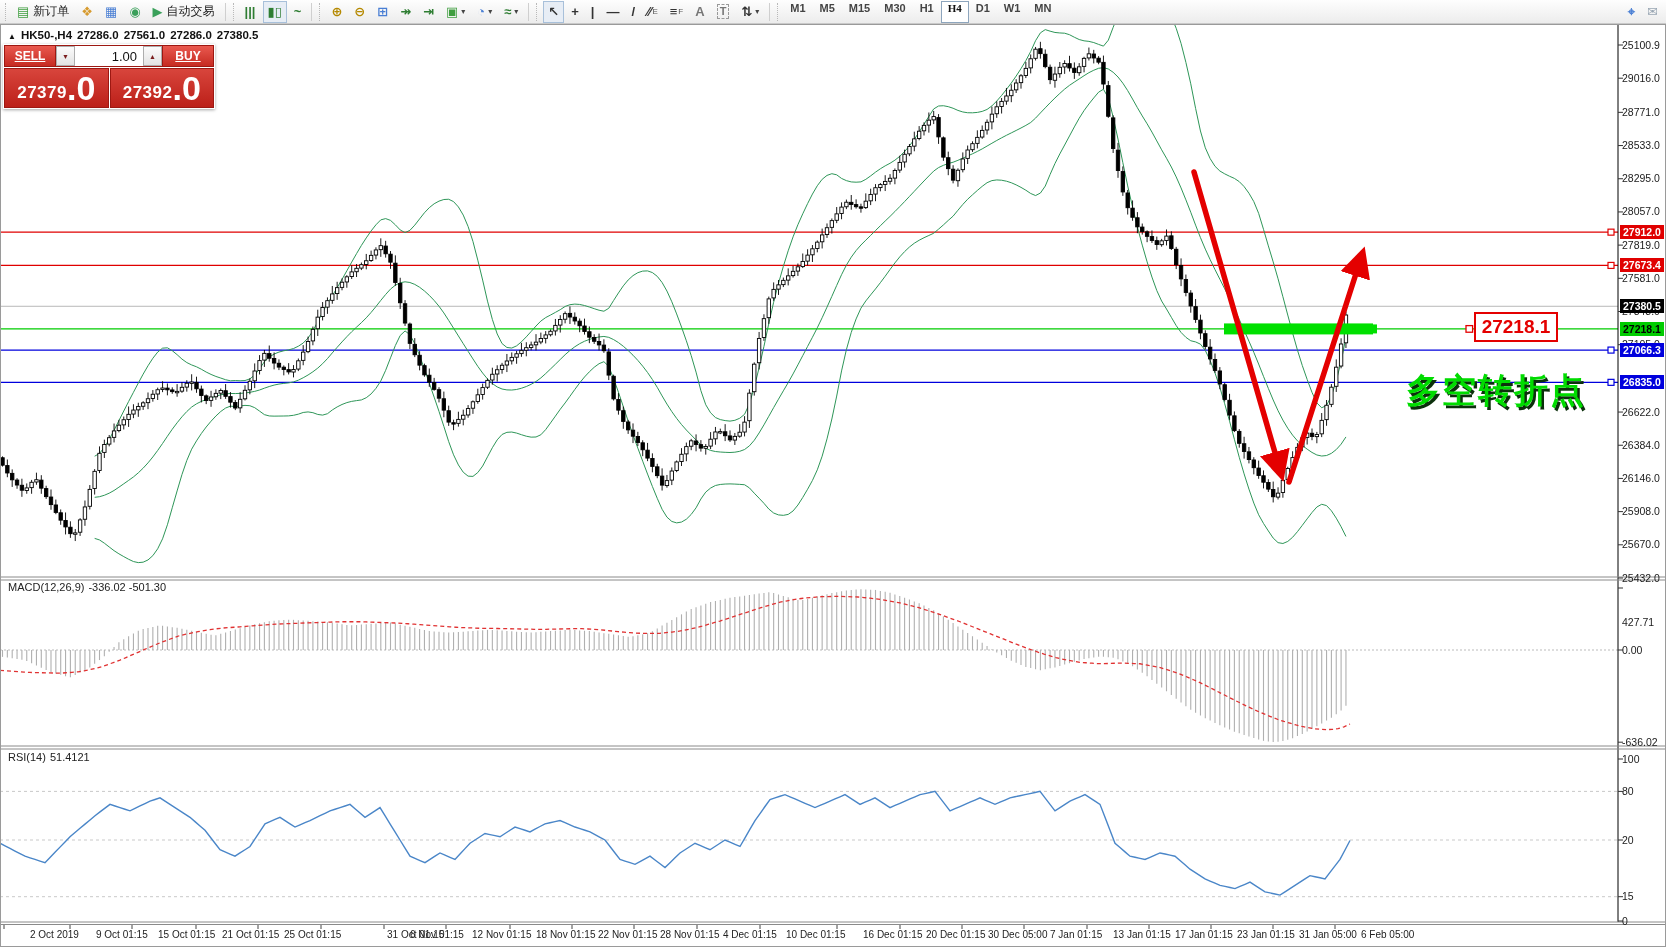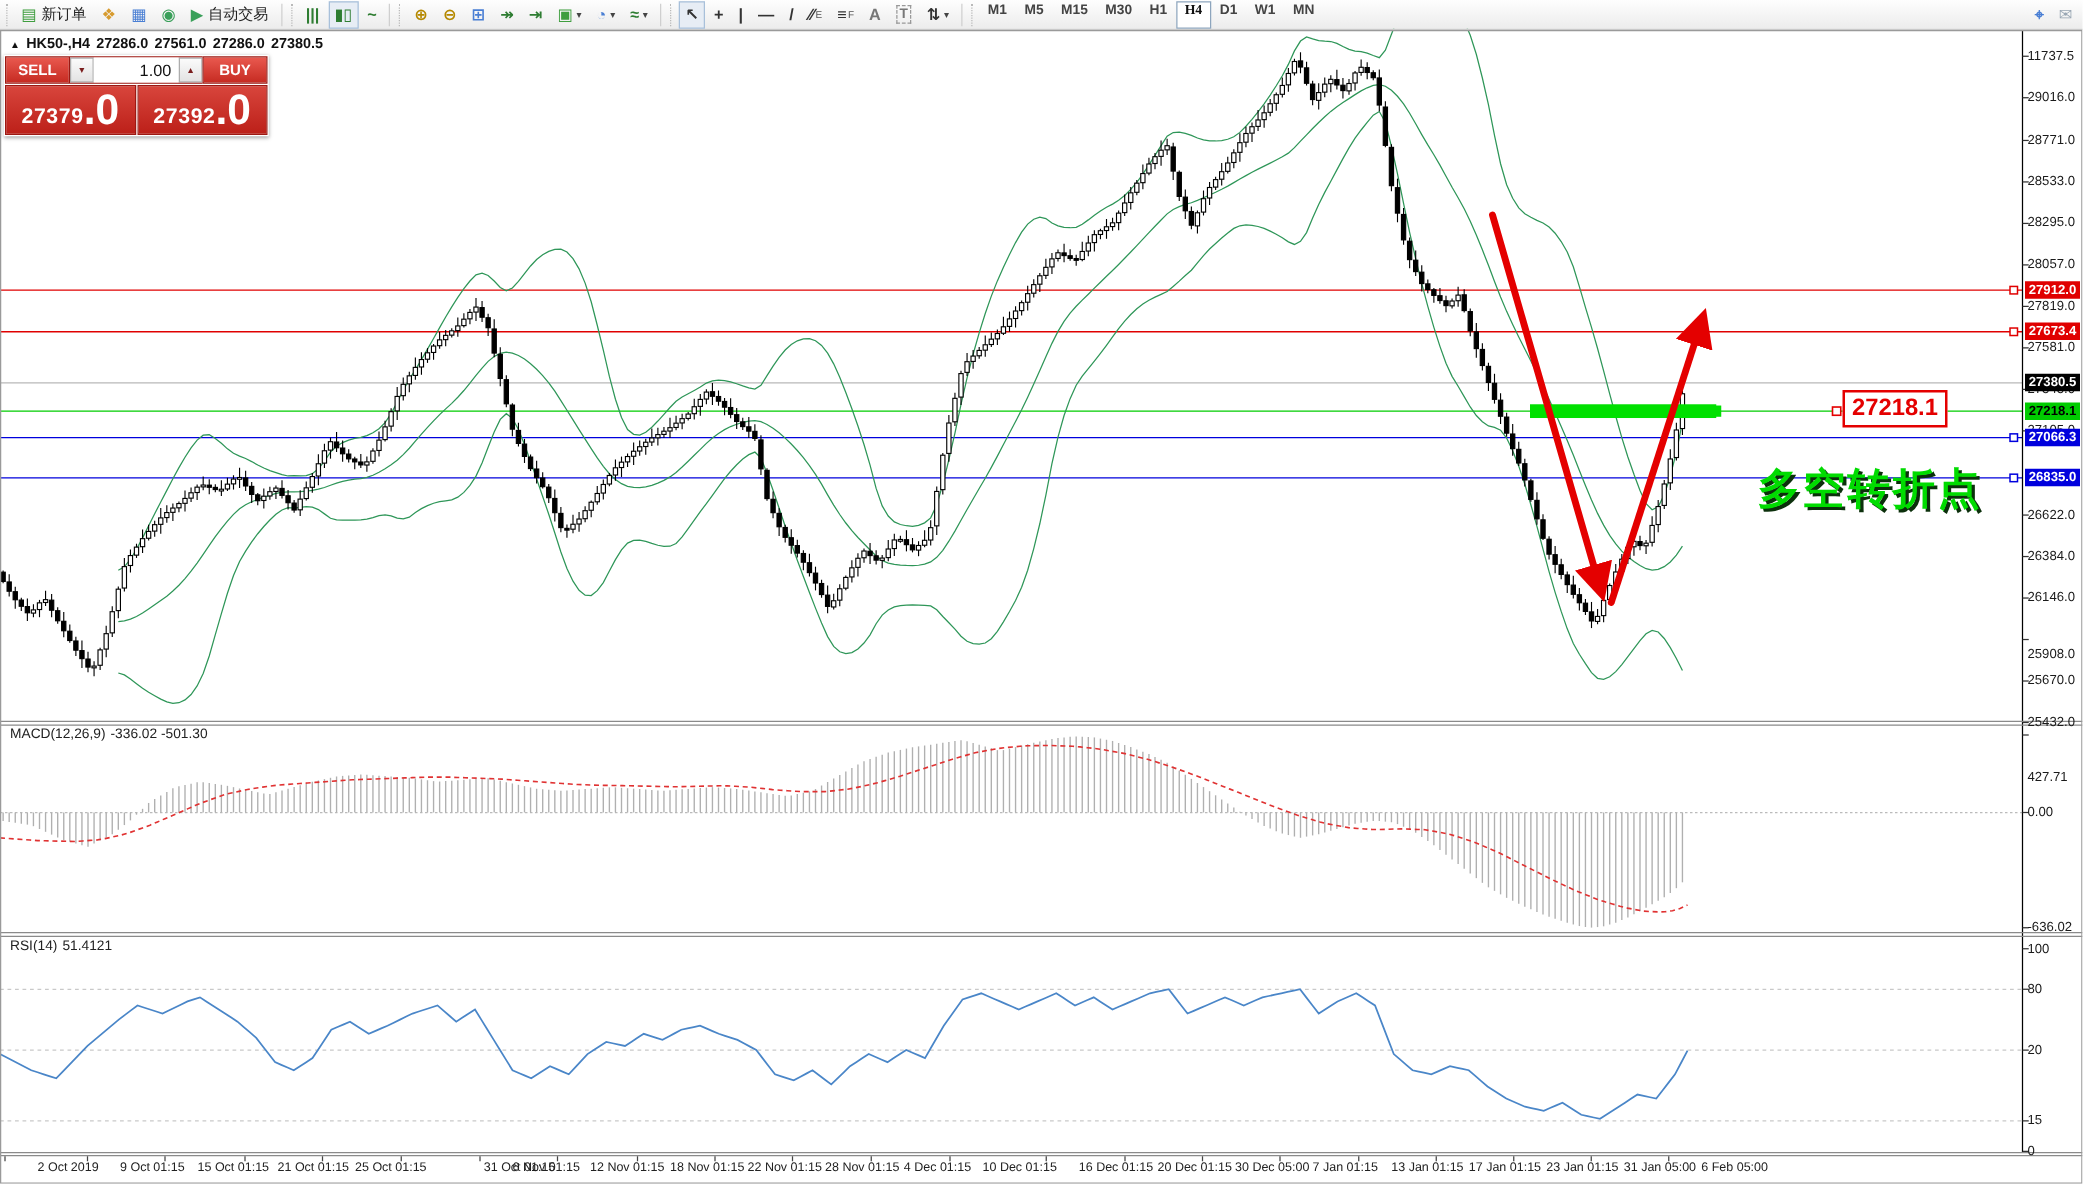--- a/index.html
+++ b/index.html
@@ -22,21 +22,21 @@
   .tf.active{background:#fff;border:1px solid #8da5bd;color:#111;font-family:Liberation Serif, serif;}
   .tb-right{margin-left:auto;display:flex;align-items:center;}
   #cv{position:absolute;left:0;top:0;z-index:1;}
   .symbol-info{position:absolute;left:8px;top:29px;z-index:6;font-size:11.5px;font-weight:600;color:#111;}
   .symbol-info span{margin-right:5px;}
   .tri{font-size:8px;margin-right:3px;}
   .trade-panel{position:absolute;left:3px;top:44px;width:210px;z-index:7;
     box-shadow:0 1px 3px rgba(0,0,0,.35);background:#fff;padding:1px;}
   .tp-row1{display:flex;height:22px;}
   .btn-sell,.btn-buy{flex:0 0 50px;background:linear-gradient(#e9594f,#c62b22);color:#fff;
-    font-size:12px;font-weight:bold;border:1px solid #9d1812;display:flex;align-items:center;justify-content:center;}
+    font-size:12px;font-weight:bold;border:1px solid #9d1812;display:flex;align-items:center;justify-content:center;text-decoration:underline;}
   .vol{flex:1;display:flex;border-top:1px solid #9d1812;border-bottom:1px solid #9d1812;background:#fff;}
   .vol-btn{width:17px;background:linear-gradient(#fbfbfb,#e3e3e3);border:1px solid #adadad;color:#7a1d1d;
     font-size:7px;display:flex;align-items:center;justify-content:center;}
   .vol-input{flex:1;border:none;outline:none;text-align:right;font-size:13px;padding-right:6px;width:40px;color:#111;}
   .tp-row2{display:flex;margin-top:1px;height:40px;}
   .price-cell{flex:1;background:linear-gradient(#d8453c,#bc2019);border:1px solid #9d1812;color:#fff;
     display:flex;align-items:center;justify-content:center;}
   .price-cell.sell{margin-right:1px;}
   .price-main{font-size:17px;font-weight:bold;letter-spacing:.5px;margin-top:10px;}
   .price-frac{font-size:34px;font-weight:bold;line-height:34px;}
@@ -1141,34 +1141,34 @@
 <div class="pane-label" style="top:751px;">
   <span>RSI(14)</span><span>51.4121</span>
 </div>
 
 <div class="callout">
   <span>27218.1</span>
 </div>
 <div class="cn-note">多空转折点</div>
 
 <div id="labels">
-    <div class="axis-label" style="top: 38.5px;">11737.5</div>
+    <div class="axis-label" style="top: 38.5px;">25100.9</div>
     <div class="axis-label" style="top: 71.6905px;">29016.0</div>
     <div class="axis-label" style="top: 105.857px;">28771.0</div>
     <div class="axis-label" style="top: 139.048px;">28533.0</div>
     <div class="axis-label" style="top: 172.238px;">28295.0</div>
     <div class="axis-label" style="top: 205.429px;">28057.0</div>
     <div class="axis-label" style="top: 238.619px;">27819.0</div>
     <div class="axis-label" style="top: 271.81px;">27581.0</div>
     <div class="axis-label" style="top: 305px;">27343.0</div>
     <div class="axis-label" style="top: 338.19px;">27105.0</div>
     <div class="axis-label" style="top: 405.548px;">26622.0</div>
     <div class="axis-label" style="top: 438.738px;">26384.0</div>
     <div class="axis-label" style="top: 471.929px;">26146.0</div>
-    <div class="axis-label" style="top: 505.119px; margin-top: 12px;">25908.0</div>
+    <div class="axis-label" style="top: 505.119px;">25908.0</div>
     <div class="axis-label" style="top: 538.31px;">25670.0</div>
     <div class="axis-label" style="top: 571.5px;">25432.0</div>
     <div class="axis-label" style="top: 616px;">427.71</div>
     <div class="axis-label" style="top: 643.5px;">0.00</div>
     <div class="axis-label" style="top: 735.696px;">-636.02</div>
     <div class="axis-label" style="top: 752.5px;">100</div>
     <div class="axis-label" style="top: 784.9px;">80</div>
     <div class="axis-label" style="top: 833.5px;">20</div>
     <div class="axis-label" style="top: 890.2px;">15</div>
     <div class="axis-label" style="top: 914.5px;">0</div>

